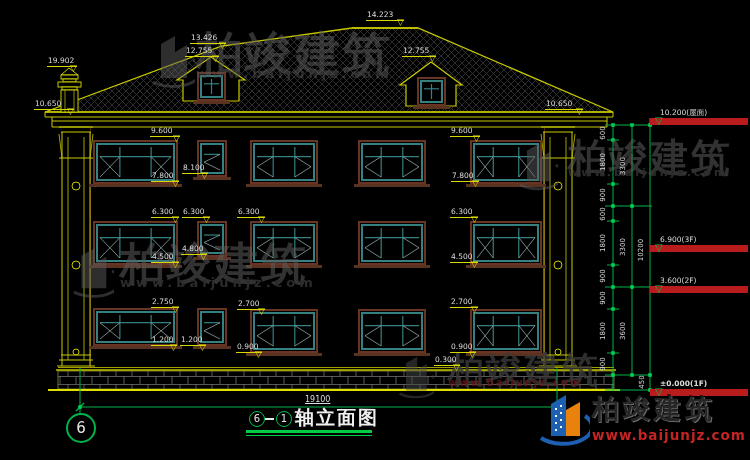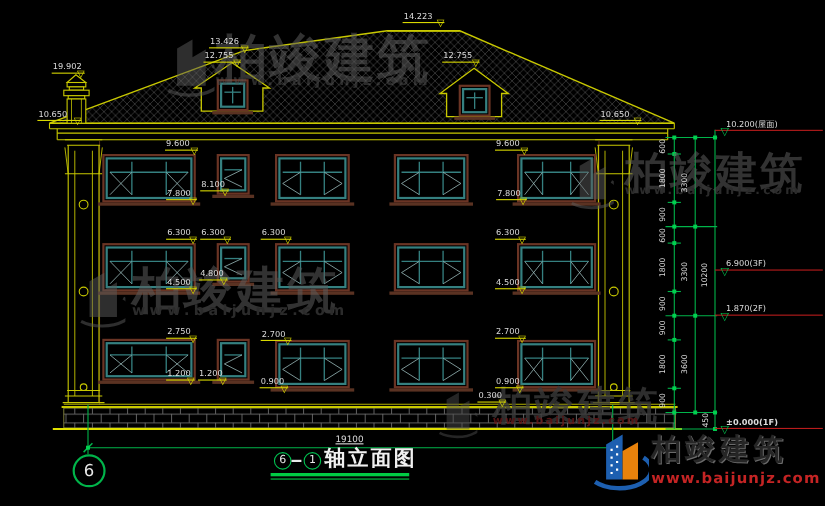--- a/index.html
+++ b/index.html
@@ -8,21 +8,21 @@
   #cad-svg{position:absolute;left:0;top:0;z-index:2;}
   
   .wm{position:absolute;z-index:3;white-space:nowrap;font-weight:bold;color:#5c5c5c;opacity:.55;}
   .wm .cn{display:block;line-height:1;letter-spacing:2px;}
   .wm .url{display:block;line-height:1;letter-spacing:4px;font-size:13px;color:#4f4f4f;margin-top:-10px;}
   .wm-logo{position:absolute;z-index:3;opacity:.5;}
   #wm4 .url{color:#6b1a1a;letter-spacing:2px;font-size:10px;}
   .fm{position:absolute;z-index:5;border-bottom:1px solid #d8d800;height:10px;}
   .fm .t{position:absolute;left:1px;bottom:1px;font-size:7.5px;line-height:8px;color:#dcdcdc;white-space:nowrap;}
   .fm .tri{position:absolute;right:0;top:100%;margin-top:-2px;color:#d8d800;font-size:9px;line-height:8px;}
-  .lvl{position:absolute;left:650px;width:98px;z-index:5;border-bottom:1px solid #b91c1c;height:11px;}
+  .lvl{position:absolute;left:650px;width:98px;z-index:5;border-bottom:7px solid #b91c1c;height:11px;}
   .lvl .t{position:absolute;left:10px;bottom:1px;font-size:7.5px;line-height:9px;color:#dcdcdc;white-space:nowrap;}
   .lvl .tri{position:absolute;left:5px;top:100%;margin-top:-2px;color:#00c850;font-size:10px;line-height:9px;}
   .rot{position:absolute;z-index:5;width:34px;height:10px;display:flex;align-items:center;justify-content:center;
        font-size:7px;color:#d8d8d8;transform:rotate(-90deg);white-space:nowrap;}
   
   .tcirc{position:absolute;z-index:5;width:14px;height:14px;border:1.5px solid #00c050;border-radius:50%;
          color:#e8e8e8;font-size:10px;line-height:14px;text-align:center;}
   #title-dash{position:absolute;z-index:5;width:9px;height:2px;background:#e8e8e8;}
   #title-text{position:absolute;z-index:5;color:#f0f0f0;font-size:19px;font-weight:bold;letter-spacing:2px;line-height:20px;}
   #title-ul1{position:absolute;z-index:5;height:3px;background:#00cc44;}
@@ -497,21 +497,21 @@
     </div>
     <div class="lvl" style="top: 107px;">
       <span class="t">10.200(屋面)</span>
       <span class="tri">▽</span>
     </div>
     <div class="lvl" style="top: 192px; margin-top: 42px;">
       <span class="t">6.900(3F)</span>
       <span class="tri">▽</span>
     </div>
     <div class="lvl" style="top: 275px;">
-      <span class="t">1.870(2F)</span>
+      <span class="t">3.600(2F)</span>
       <span class="tri">▽</span>
     </div>
     <div class="lvl" style="top: 378px; font-weight: bold;">
       <span class="t">±0.000(1F)</span>
       <span class="tri">▽</span>
     </div>
     <div class="rot" style="left: 586px; top: 128px;">600</div>
     <div class="rot" style="left: 586px; top: 157px;">1800</div>
     <div class="rot" style="left: 586px; top: 190px;">900</div>
     <div class="rot" style="left: 586px; top: 209px;">600</div>

